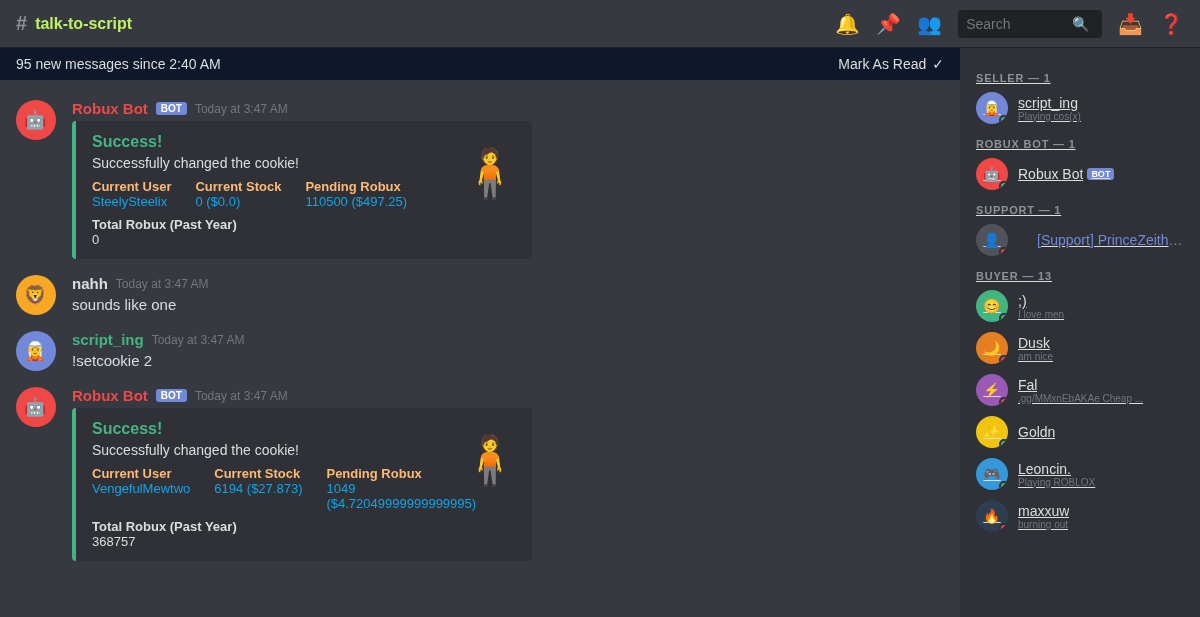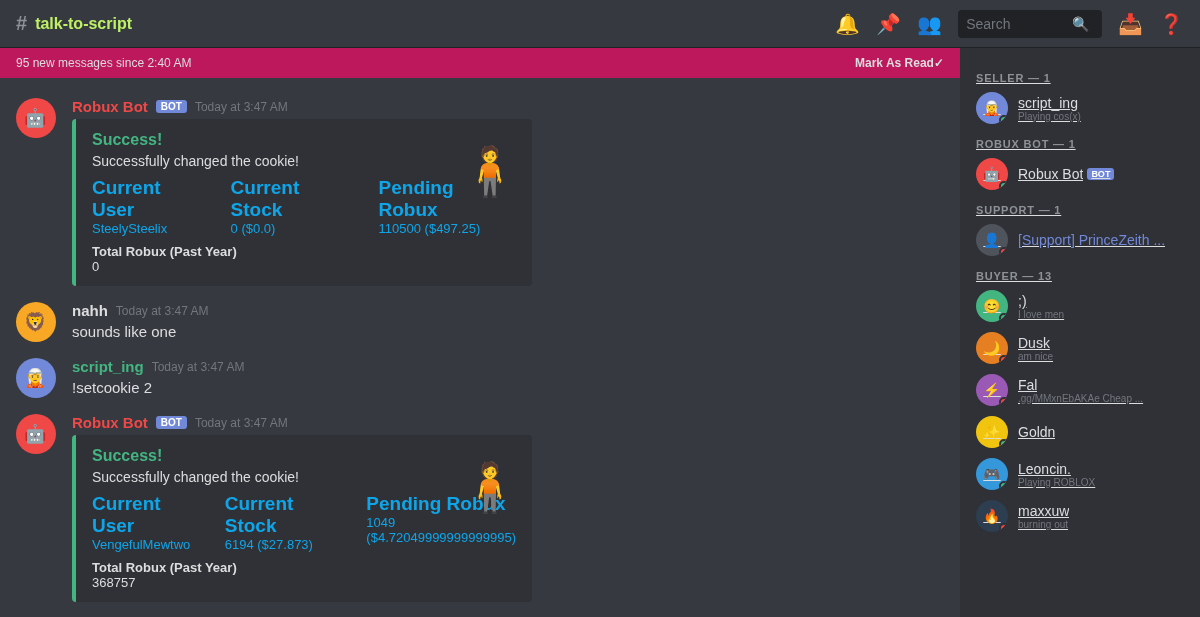--- a/index.html
+++ b/index.html
@@ -77,36 +77,36 @@
     
     .chat-area {
       flex: 1;
       display: flex;
       flex-direction: column;
       overflow: hidden;
     }
 
     
     .new-messages-banner {
-      background: #be185d;
+      background: #0f172a;
       display: flex;
       align-items: center;
       justify-content: space-between;
       padding: 8px 16px;
-      font-size: 12px;
+      font-size: 14px;
       font-weight: 500;
       flex-shrink: 0;
       text-align: center;
     }
     .mark-as-read {
       display: flex;
       align-items: center;
-      gap: 0;
+      gap: 6px;
       cursor: pointer;
-      font-weight: 700;
+      font-weight: 400;
     }
 
     
     .messages {
       flex: 1;
       overflow-y: auto;
       padding: 16px 0;
       background: #36393f;
     }
     .messages::-webkit-scrollbar { width: 8px; }
@@ -180,23 +180,23 @@
       color: #dcddde;
       font-size: 14px;
       margin-bottom: 8px;
     }
     .embed-fields {
       display: flex;
       gap: 24px;
       margin-bottom: 4px;
     }
     .embed-field-label {
-      color: #0ea5e9;
+      color: #fdba74;
       font-weight: 700;
-      font-size: 19px;
+      font-size: 13px;
     }
     .embed-field-value {
       color: #0ea5e9;
       font-size: 13px;
     }
     .embed-total {
       margin-top: 8px;
     }
     .embed-total-label {
       color: #dcddde;
@@ -457,21 +457,21 @@
           <div style="display: flex; align-items: center; gap: 4px;">
             <span class="member-name ">Robux Bot</span>
             <span class="member-bot-badge">BOT</span>
           </div>
         </div>
       </div>
       <div class="sidebar-category">SUPPORT — 1</div>
       <div class="sidebar-member">
         <div class="member-avatar" style="background: rgb(79, 84, 92);">👤<div class="status-dot status-dnd"></div></div>
         <div class="member-info">
-          <div style="display: flex; align-items: flex-end; gap: 4px;">
+          <div style="display: flex; align-items: flex-end; gap: 4px; margin-left: 19px;">
             <span class="member-name member-name-support">[Support] PrinceZeith ...</span>
           </div>
         </div>
       </div>
       <div class="sidebar-category">BUYER — 13</div>
       <div class="sidebar-member">
         <div class="member-avatar" style="background: rgb(67, 181, 129);">😊<div class="status-dot status-online"></div></div>
         <div class="member-info">
           <div style="display: flex; align-items: center; gap: 4px;">
             <span class="member-name ">;)</span>

